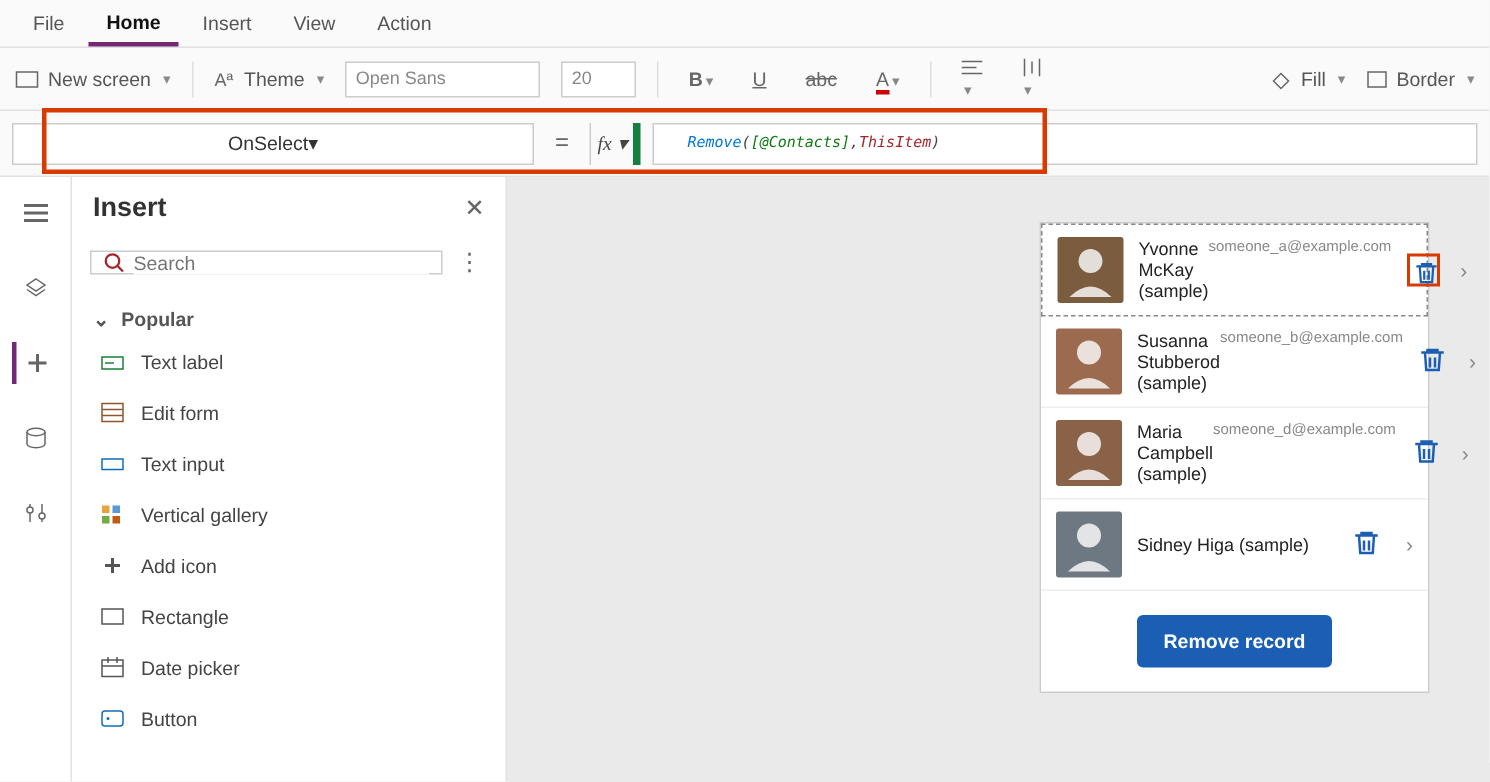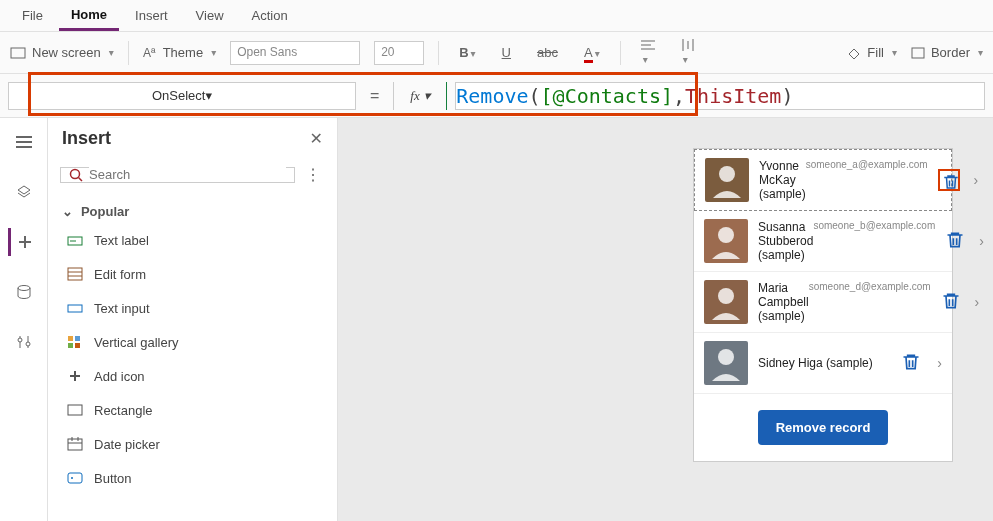--- a/index.html
+++ b/index.html
@@ -13,22 +13,22 @@
 .ribbon .grp { display: flex; align-items: center; gap: 6px; color: #555; }
 .ribbon .sep { width: 1px; height: 24px; background: #ddd; }
 .ribbon select, .ribbon .fake-select { border: 1px solid #ccc; background: #fff; padding: 3px 6px; font-size: 12px; color: #888; height: 24px; }
 .ribbon .btn { padding: 4px 6px; color: #666; cursor: pointer; }
 .ribbon .chev { font-size: 10px; color: #888; margin-left: 2px; }
 
 .formula-row { display: flex; align-items: center; height: 44px; padding: 4px 8px; gap: 8px; background: #fafafa; border-bottom: 1px solid #e1e1e1; position: relative; }
 .formula-row .highlight-box { position: absolute; border: 3px solid #d83b01; left: 28px; top: -2px; width: 670px; height: 44px; pointer-events: none; }
 .formula-row .prop-select { width: 348px; height: 28px; border: 1px solid #ccc; background: #fff; padding: 0 10px; display: flex; align-items: center; justify-content: center; }
 .formula-row .eq { font-size: 16px; color: #666; padding: 0 6px; }
-.formula-row .fx { display: flex; align-items: center; gap: 4px; font-style: italic; font-family: Georgia, serif; color: #444; padding: 0 16px; border-left: 1px solid #ccc; border-right: 1px solid #15803d; height: 28px; }
-.formula-row .formula-input { flex: 1; height: 28px; border: 1px solid #ccc; background: #fff; padding: 0 0; font-family: Consolas, monospace; font-size: 20px; display: flex; align-items: center; }
+.formula-row .fx { display: flex; align-items: center; gap: 4px; font-style: italic; font-family: Georgia, serif; color: #444; padding: 0 4px; border-left: 1px solid #ccc; border-right: 5px solid #15803d; height: 28px; }
+.formula-row .formula-input { flex: 1; height: 28px; border: 1px solid #ccc; background: #fff; padding: 0 22px; font-family: Consolas, monospace; font-size: 10px; display: flex; align-items: center; font-style: italic; }
 .fn-name { color: #0078d4; }
 .fn-paren { color: #444; }
 .fn-ds { color: #107c10; }
 .fn-comma { color: #444; }
 .fn-item { color: #a4262c; }
 
 .workspace { display: flex; height: calc(521px - 32px - 42px - 44px); }
 
 .left-rail { width: 48px; border-right: 1px solid #e1e1e1; display: flex; flex-direction: column; align-items: center; padding-top: 10px; gap: 22px; background: #fff; }
 .left-rail .rail-btn { width: 28px; height: 28px; display: flex; align-items: center; justify-content: center; color: #555; cursor: pointer; font-size: 16px; }

